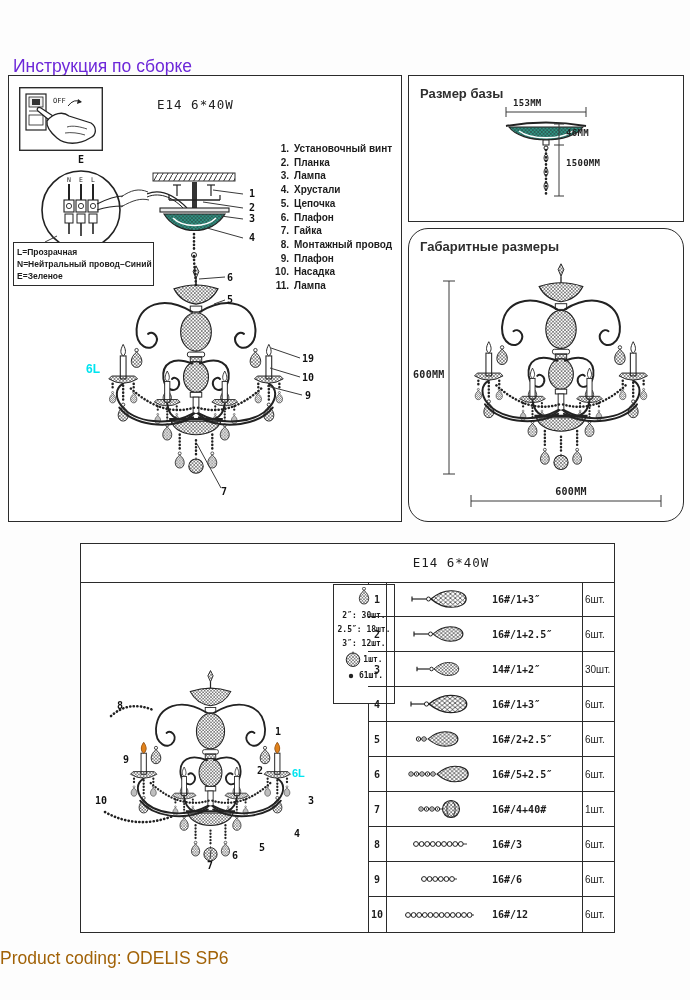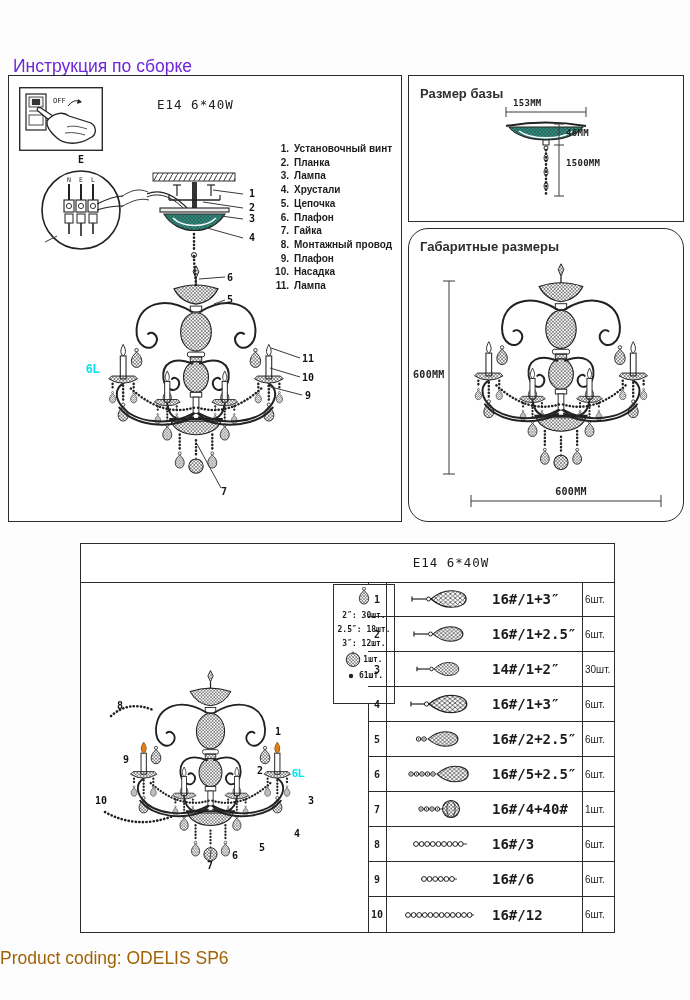--- a/index.html
+++ b/index.html
@@ -29,21 +29,21 @@
   
   .tbl-header-label{position:absolute;left:280px;top:11px;width:180px;text-align:center;
       font-family:"DejaVu Sans Mono",monospace;font-size:12.5px;letter-spacing:1px;}
   .tbl-rows{position:absolute;left:287px;top:38px;width:246px;}
   .trow{display:flex;height:35px;border-bottom:1.2px solid #2b2b2b;align-items:center;box-sizing:border-box;}
   .trow:last-child{border-bottom:none;}
   .c-num{width:18px;align-self:stretch;border-right:1.2px solid #2b2b2b;display:flex;
          align-items:center;justify-content:center;font-family:"DejaVu Sans Mono",monospace;
          font-weight:bold;font-size:10px;}
   .c-icon{flex:1;display:flex;align-items:center;justify-content:center;}
-  .c-code{width:90px;font-family:"DejaVu Sans Mono",monospace;font-weight:bold;font-size:14px;}
+  .c-code{width:90px;font-family:"DejaVu Sans Mono",monospace;font-weight:bold;font-size:10px;}
   .c-qty{width:32px;align-self:stretch;border-left:1.2px solid #2b2b2b;display:flex;
          align-items:center;padding-left:2px;font-size:10px;box-sizing:border-box;}
   .legend{position:absolute;left:228px;top:40px;width:60px;height:118px;
           border:1.3px solid #2b2b2b;background:#fff;text-align:center;
           font-family:"DejaVu Sans Mono",monospace;font-size:8px;font-weight:bold;margin-left:24px;}
   .lg-line{line-height:14px;white-space:nowrap;}
   .lg-row{display:flex;align-items:center;justify-content:center;gap:2px;line-height:16px;}
   .divider-v{position:absolute;border-left:1.2px solid #2b2b2b;}
   .footer{position:absolute;left:0;top:948px;width:667px;text-align:left;font-size:17.5px;color:#a16207;}
 </style>
@@ -171,20 +171,25 @@
     <g stroke="#222" stroke-width="1.6">
       <line x1="30" y1="55" x2="30" y2="66"></line>
         <line x1="42" y1="55" x2="42" y2="68"></line>
         <line x1="54" y1="55" x2="54" y2="66"></line>
     </g>
     <path d="M58,36 C70,30 79,28 84,28" fill="none" stroke="#222" stroke-width="1.2"></path>
     <path d="M58,42 C70,38 79,38 84,38" fill="none" stroke="#222" stroke-width="1.2"></path>
   </svg>
   <span class="co" style="left:69px;top:78px;">E</span>
 
+  <div class="note-box" style="left:4px;top:166px;width:133px;">
+    <div>L=Прозрачная</div>
+    <div>N=Нейтральный провод–Синий</div>
+    <div>E=Зеленое</div>
+  </div>
 
   <svg class="abs" style="left:138px;top:90px;" width="100" height="95" viewBox="0 0 100 95">
     <rect x="6" y="7" width="82" height="8" fill="url(#hatch)" stroke="#333" stroke-width="1"></rect>
     <g stroke="#222" stroke-width="1.2" fill="none">
       <line x1="30" y1="19" x2="30" y2="30"></line>
         <line x1="26" y1="19" x2="34" y2="19"></line>
       <line x1="64" y1="19" x2="64" y2="30"></line>
         <line x1="60" y1="19" x2="68" y2="19"></line>
     </g>
     <path d="M0,28 C14,22 28,30 40,42" fill="none" stroke="#222" stroke-width="1.2"></path>
@@ -269,21 +274,21 @@
     <path class="beads" d="M185,180 C185,192 187,202 187,212"></path>
     <line x1="190" y1="203" x2="216" y2="201" class="leader"></line>
     <line x1="205" y1="228" x2="216" y2="224" class="leader"></line>
     <line x1="262" y1="272" x2="291" y2="282" class="leader"></line>
     <line x1="261" y1="292" x2="291" y2="301" class="leader"></line>
     <line x1="258" y1="310" x2="293" y2="319" class="leader"></line>
     <path d="M188,368 L212,412" class="leader"></path>
   </svg>
   <span class="co" style="left:218px;top:196px;">6</span>
   <span class="co" style="left:218px;top:218px;">5</span>
-  <span class="co" style="left:293px;top:277px;">11</span>
+  <span class="co" style="left:293px;top:277px;">19</span>
   <span class="co" style="left:293px;top:296px;">10</span>
   <span class="co" style="left:296px;top:314px;">9</span>
   <span class="co" style="left:212px;top:410px;">7</span>
   <span class="cyan" style="position:absolute;left:77px;top:286px;font-size:12px;">6L</span>
 </div>
 
 <div class="box" style="left:408px;top:75px;width:274px;height:145px;">
   <span class="box-title" style="left:11px;top:10px;">Размер базы</span>
   <svg class="abs" style="left:50px;top:20px;" width="190" height="125" viewBox="0 0 190 125">
     <g class="leader">

